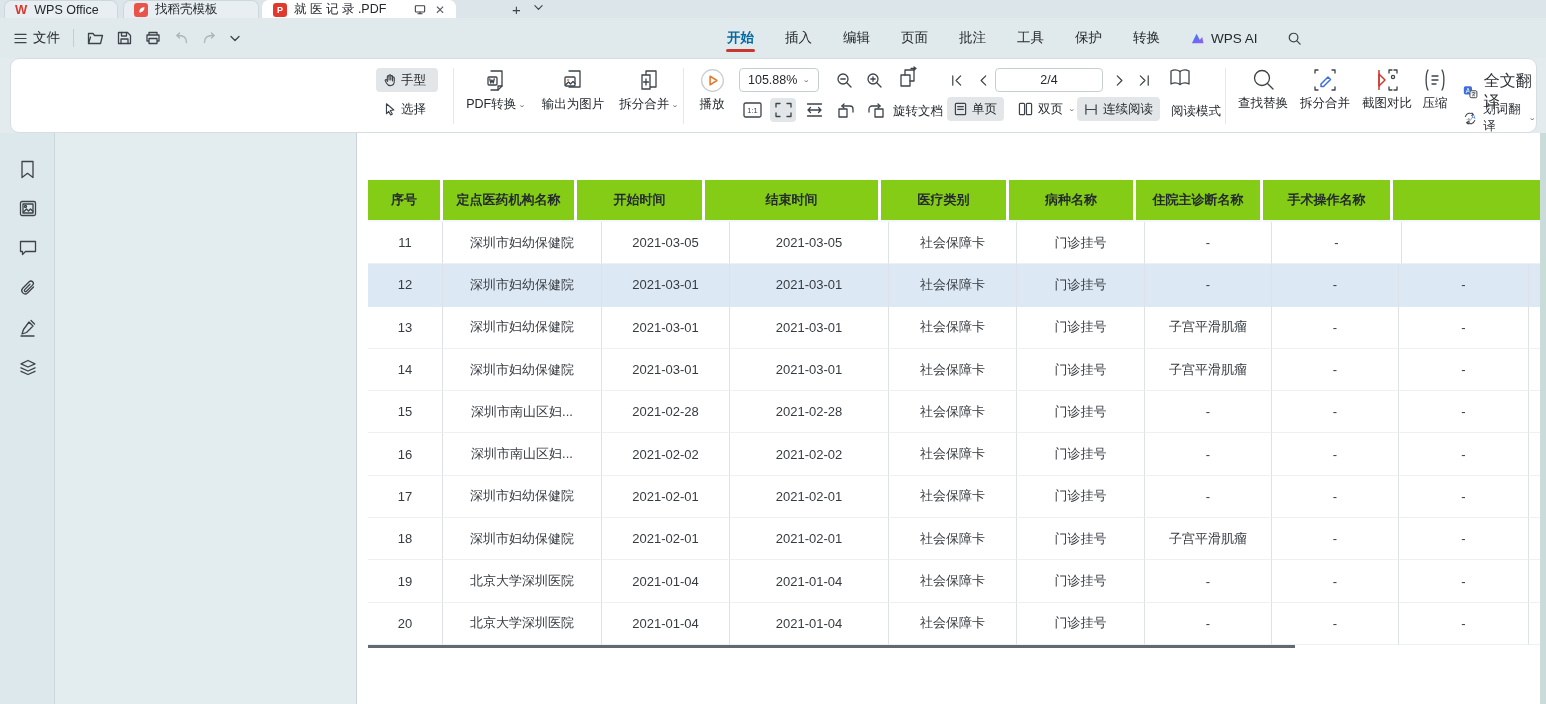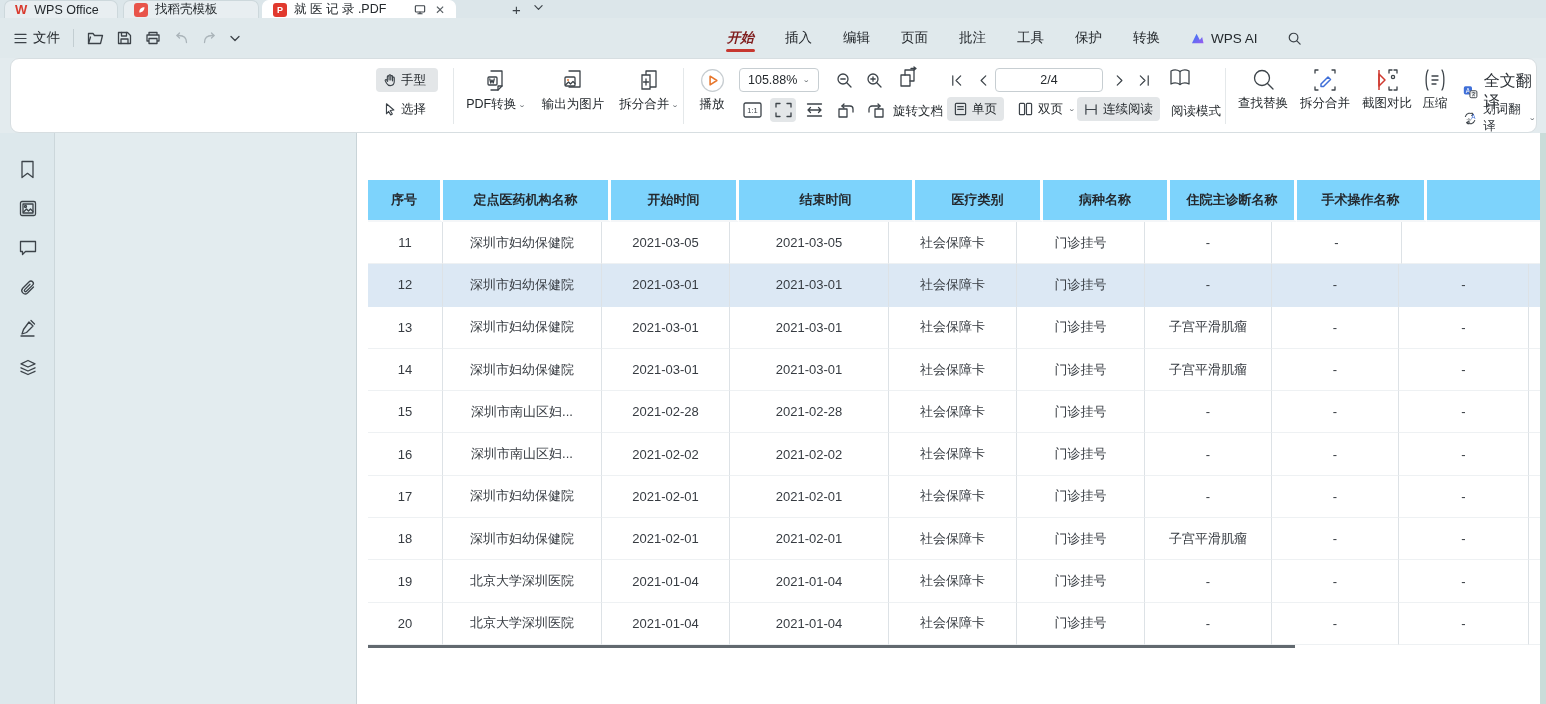--- a/index.html
+++ b/index.html
@@ -20,21 +20,21 @@
   .tab-x { color:#585f64; font-size:12px; margin-left:2px; }
   .tab-plus { font-size:15px; color:#3c4349; }
 
   
   .menubar { position:absolute; left:0; top:18px; width:1546px; height:40px; background:#e0e9ec; }
   .mb-left { position:absolute; left:14px; top:0; height:40px; display:flex; align-items:center; gap:13px; }
   .mb-file { display:flex; align-items:center; gap:6px; font-size:13.5px; color:#24292d; }
   .vdiv { width:1px; height:18px; background:#c3ced2; }
   .menu-tabs { position:absolute; left:726px; top:0; height:40px; display:flex; align-items:center; gap:29px; font-size:13.5px; color:#24292d; }
   .mtab { position:relative; padding:9px 1px; cursor:default; }
-  .mtab.active { color:#7f1d1d; font-weight:bold;font-style:italic; }
+  .mtab.active { color:#0369a1; font-weight:bold; }
   .mtab.active::after { content:""; position:absolute; left:0; right:0; bottom:4px; height:3px; background:#c7372f; border-radius:2px; }
   .wpsai { display:flex; align-items:center; gap:6px; font-size:13.5px; }
 
   
   .toolpanel { position:absolute; left:10px; top:58px; width:1527px; height:75px; background:#ffffff; border:1px solid #d7dee1; border-radius:9px; }
   .tp { position:absolute; }
   .pill { display:flex; align-items:center; gap:5px; height:24px; padding:0 7px; border-radius:4px; font-size:12.5px; color:#24292d; }
   .pill.sel { background:#e3e6e8; }
   .tool-col { position:absolute; display:flex; flex-direction:column; align-items:center; gap:3px; }
   .tool-col .lbl { font-size:12.5px; color:#24292d; white-space:nowrap; display:flex; align-items:center; gap:2px; }
@@ -51,21 +51,21 @@
   .iconstrip { position:absolute; left:0; top:0; width:55px; height:571px; background:#dde8ec; border-right:1px solid #ccd7db; }
   .strip-ic { position:absolute; left:19px; }
   .docarea { position:absolute; left:356px; top:0; width:1184px; height:571px; background:#ffffff; border-left:1px solid #c9d4d8; overflow:hidden; }
   .rightstrip { position:absolute; right:0; top:0; width:6px; height:571px; background:#cadcd9; }
 
   
   .ptable { position:absolute; left:11px; top:47px; width:1180px; }
   .trow { display:flex; height:42.3px; }
   .trow.thead { height:42px; }
   .tcell { flex:0 0 auto; display:flex; align-items:center; justify-content:center; font-size:13px; color:#363b41; border-right:1px solid #dde2e6; border-bottom:1px solid #eef1f3; overflow:hidden; white-space:nowrap; }
-  .thead .tcell { background:#7dd3fc; font-weight:bold; color:#24292e; font-size:13px; border-right:3px solid #ffffff; border-bottom:2px solid #f4f6f8; }
+  .thead .tcell { background:#84cc16; font-weight:bold; color:#24292e; font-size:13px; border-right:3px solid #ffffff; border-bottom:2px solid #f4f6f8; }
   .tcell.extra { flex:1 1 auto; border-right:none; }
   .trow.hl .tcell { background:#dce8f4; border-bottom-color:#dce8f4; }
   .tbl-bottom { position:absolute; left:11px; top:512px; width:927px; height:3px; background:#62696f; }
 </style>
 </head>
 <body>
 
 <div class="tabbar">
   <div class="wtab" style="left:4px; width:114px;">
     <span class="wlogo">W</span>
@@ -449,21 +449,21 @@
         </svg>
     </span>
   </div>
 
   <div class="abs" style="left:56px; top:0; width:300px; height:571px; background:#e3ecef;"></div>
 
   <div class="docarea">
     <div class="ptable" id="pdf-table">
         <div class="trow thead">
           <div class="tcell" style="width: 75px;">序号</div>
-          <div class="tcell" style="width: 168px;">定点医药机构名称</div>
+          <div class="tcell" style="width: 134px;">定点医药机构名称</div>
           <div class="tcell" style="width: 128px;">开始时间</div>
           <div class="tcell" style="width: 176px; font-family: Liberation Mono, monospace;">结束时间</div>
           <div class="tcell" style="width: 128px;">医疗类别</div>
           <div class="tcell" style="width: 127px;">病种名称</div>
           <div class="tcell" style="width: 127px;">住院主诊断名称</div>
           <div class="tcell" style="width: 130px;">手术操作名称</div>
           <div class="tcell extra"></div>
         </div>
         <div class="trow ">
           <div class="tcell" style="width: 75px;">11</div>

